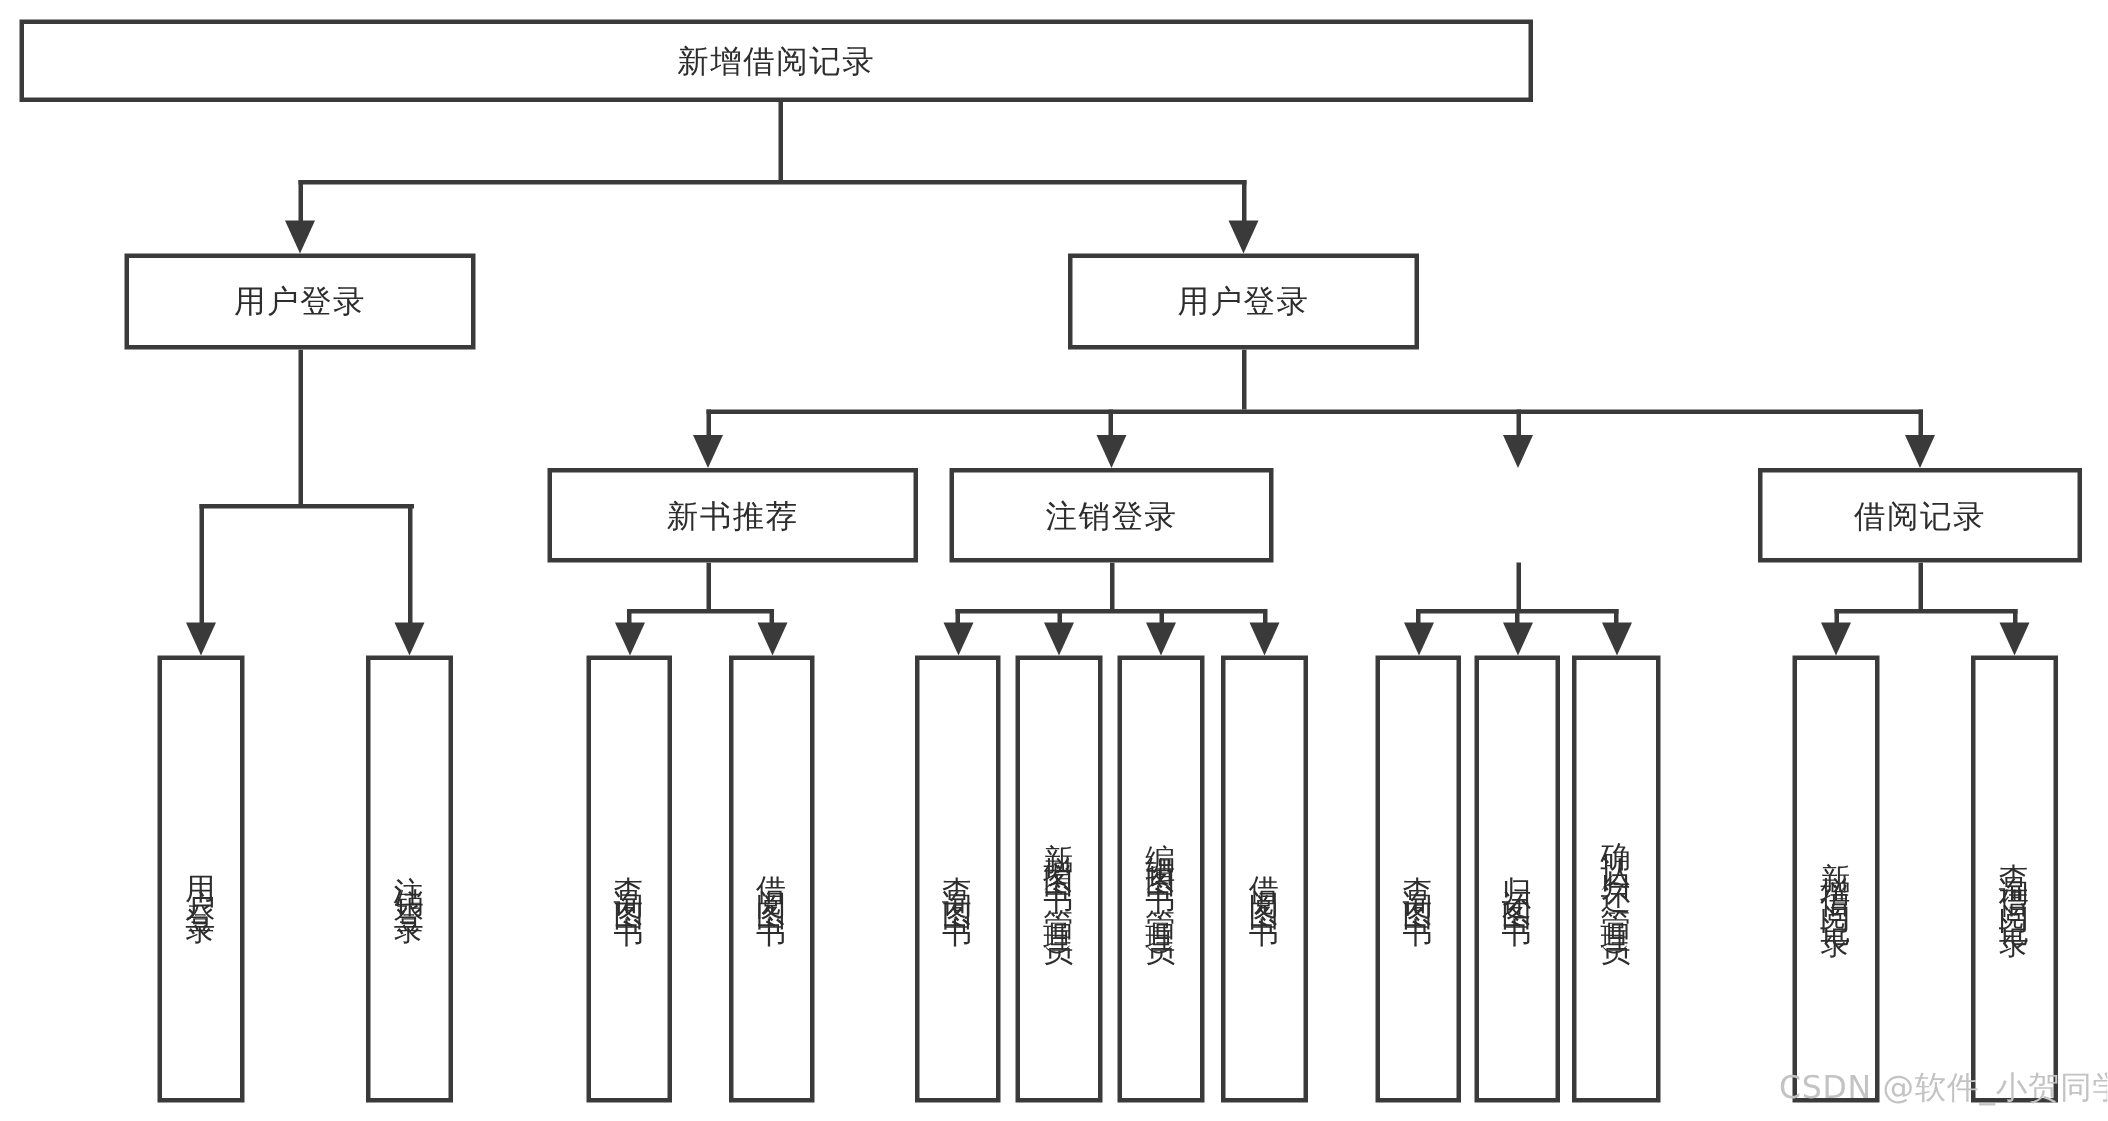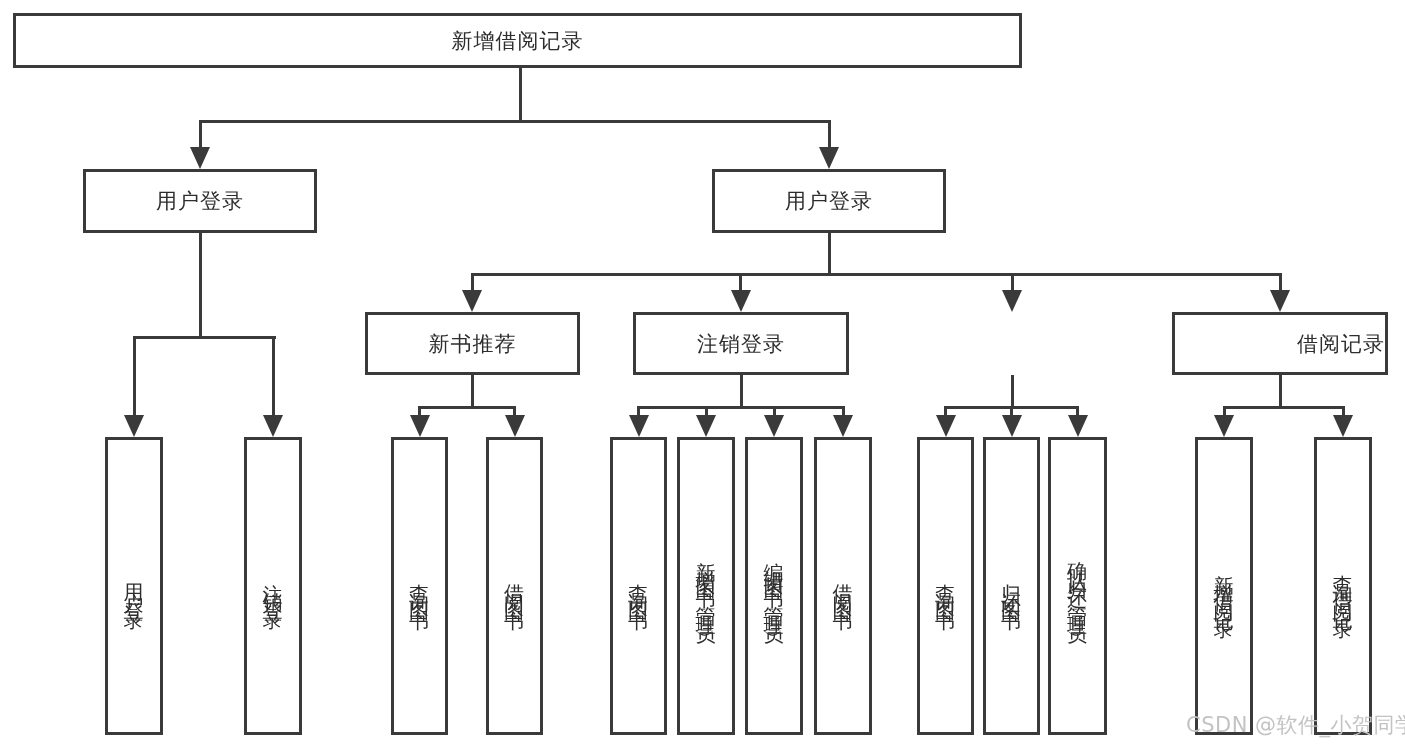--- a/index.html
+++ b/index.html
@@ -41,30 +41,30 @@
   </div>
 
   <div class="box" style="left:83px;top:169px;width:234px;height:64px;">
     <span>用户登录</span>
   </div>
 
   <div class="box" style="left:712px;top:169px;width:234px;height:64px;">
     <span>用户登录</span>
   </div>
 
-  <div class="box" style="left:365px;top:312px;width:215px;height:63px;">
+  <div class="box" style="left:365px;top:312px;width:247px;height:63px;">
     <span>新书推荐</span>
   </div>
 
   <div class="box" style="left:633px;top:312px;width:216px;height:63px;">
     <span>注销登录</span>
   </div>
 
 
-  <div class="box" style="left:1172px;top:312px;width:216px;height:63px;justify-content:flex-end;">
+  <div class="box" style="left:1172px;top:312px;width:216px;height:63px;">
     <span>借阅记录</span>
   </div>
 
   <div class="leaf" style="left:105px;width:58px;">
     <span>用户登录</span>
   </div>
   <div class="leaf" style="left:244px;width:58px;">
     <span>注销登录</span>
   </div>
 

